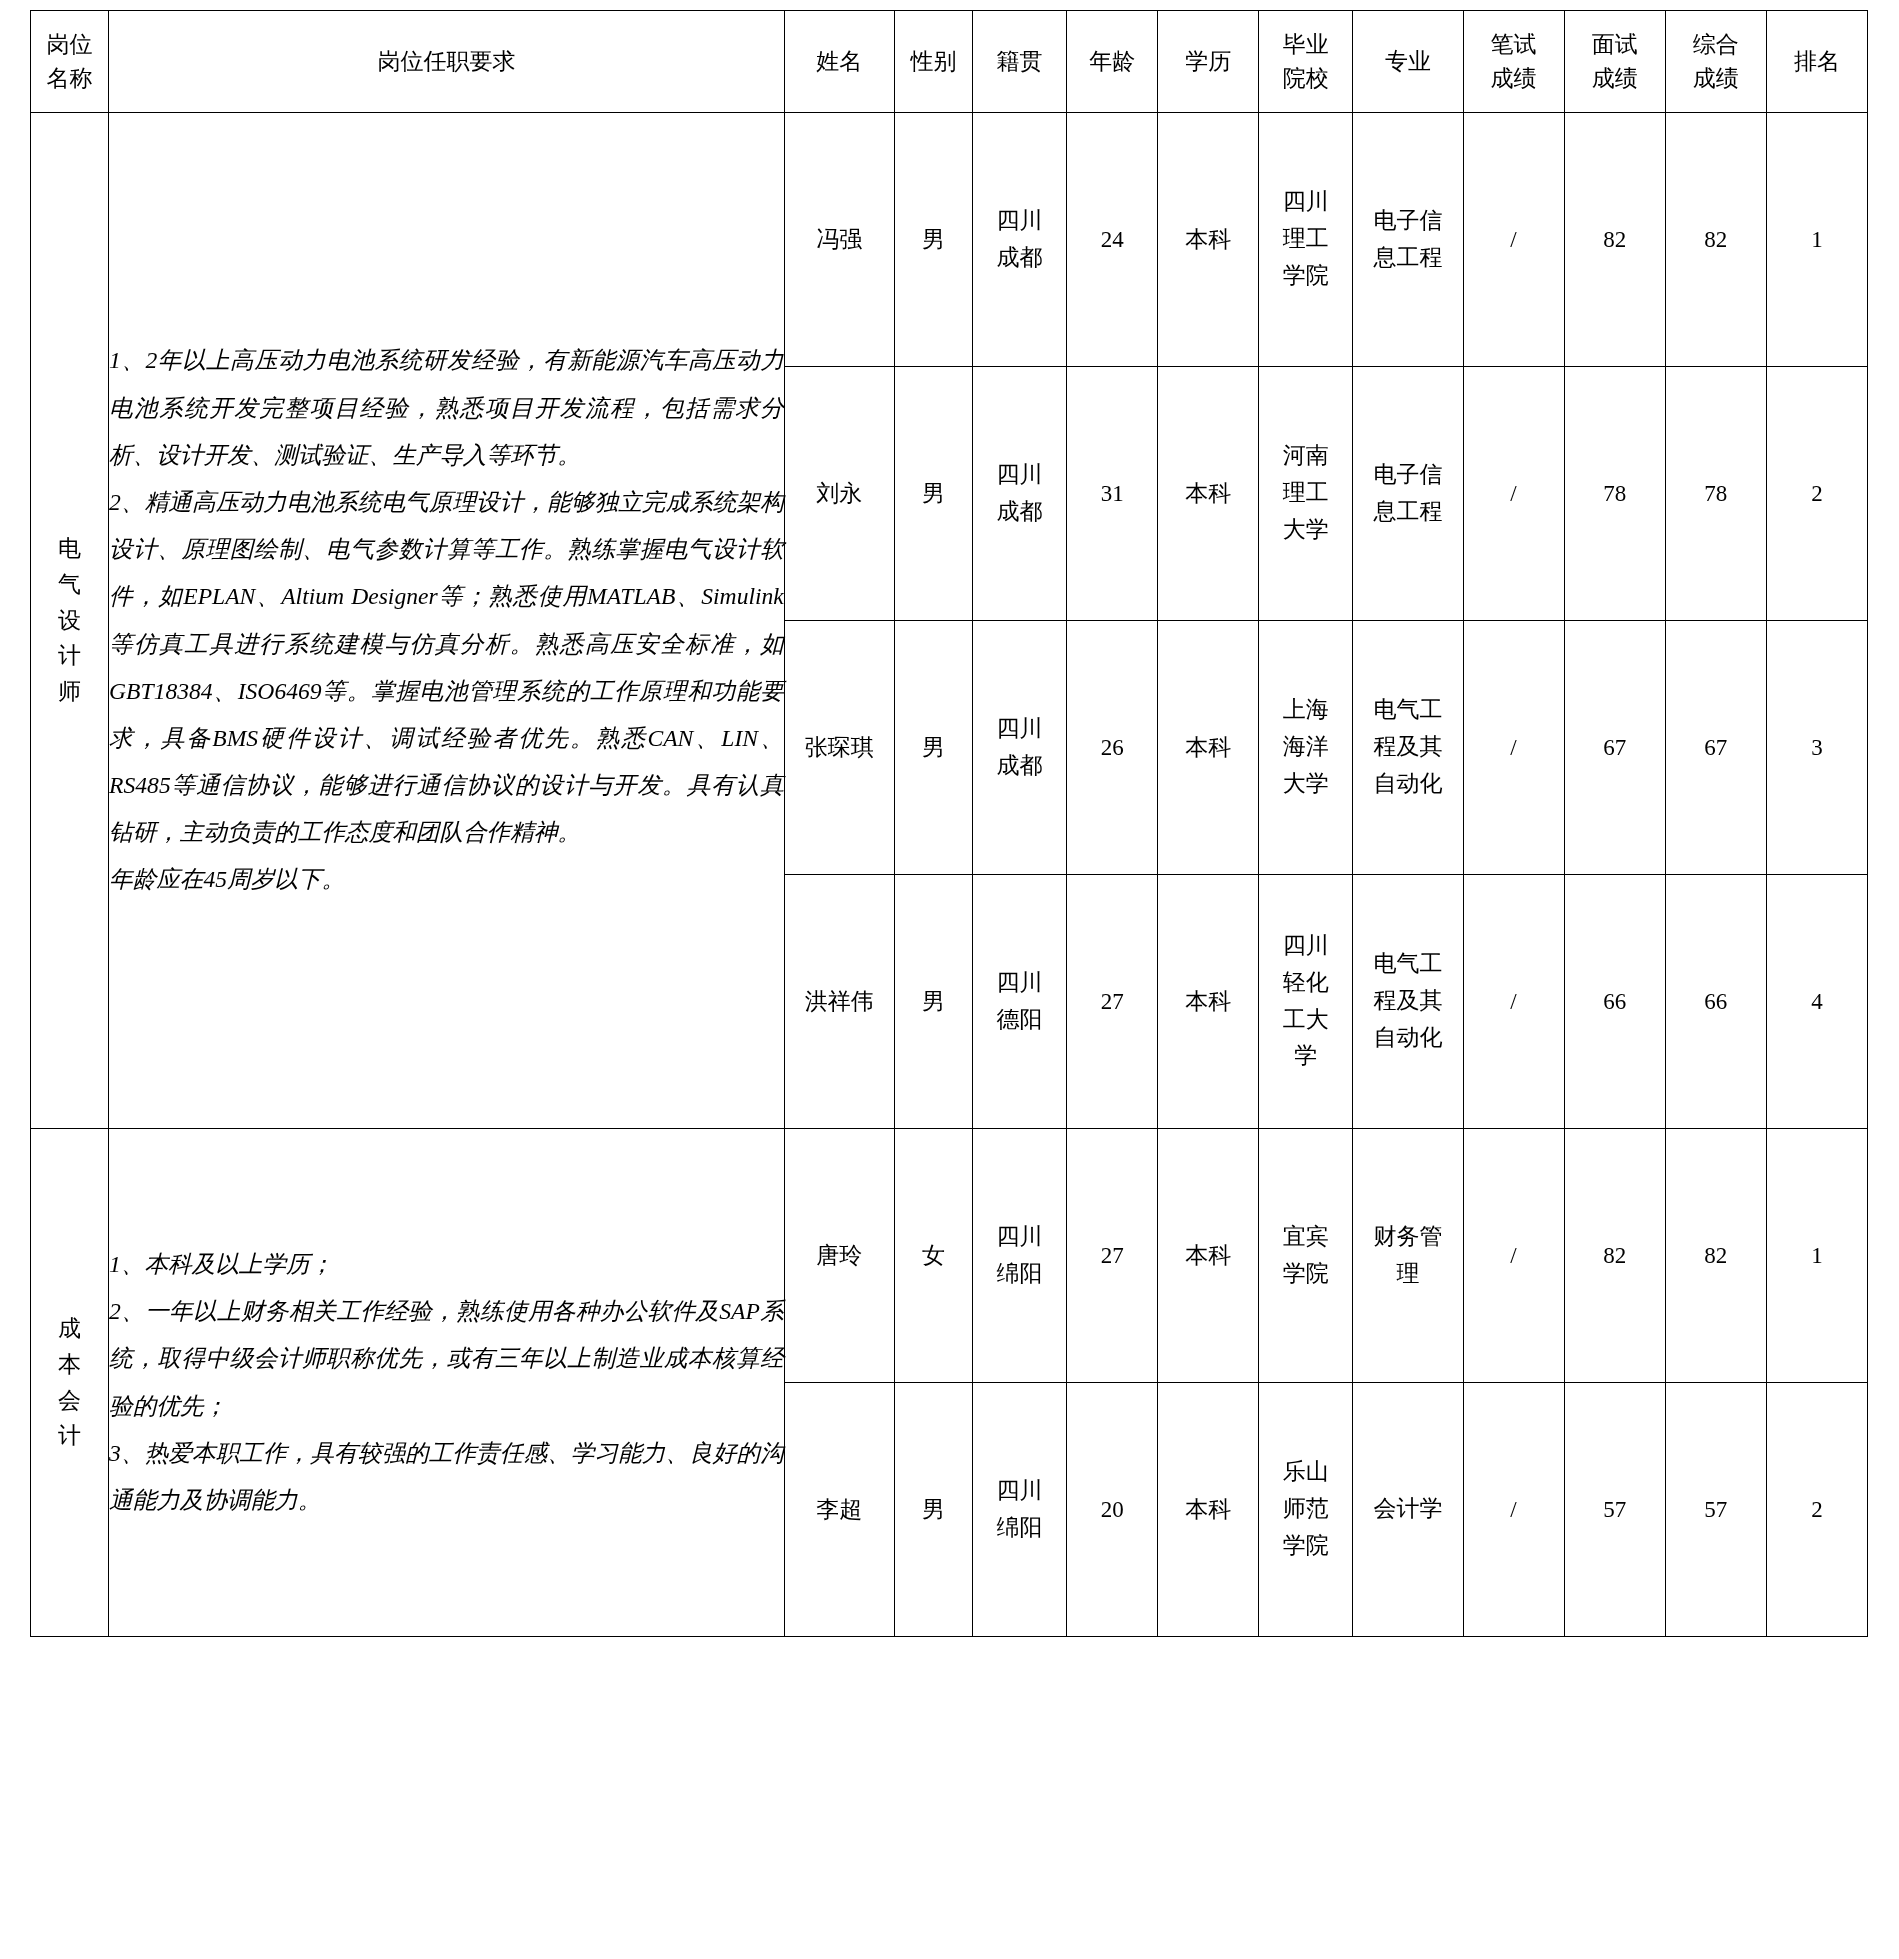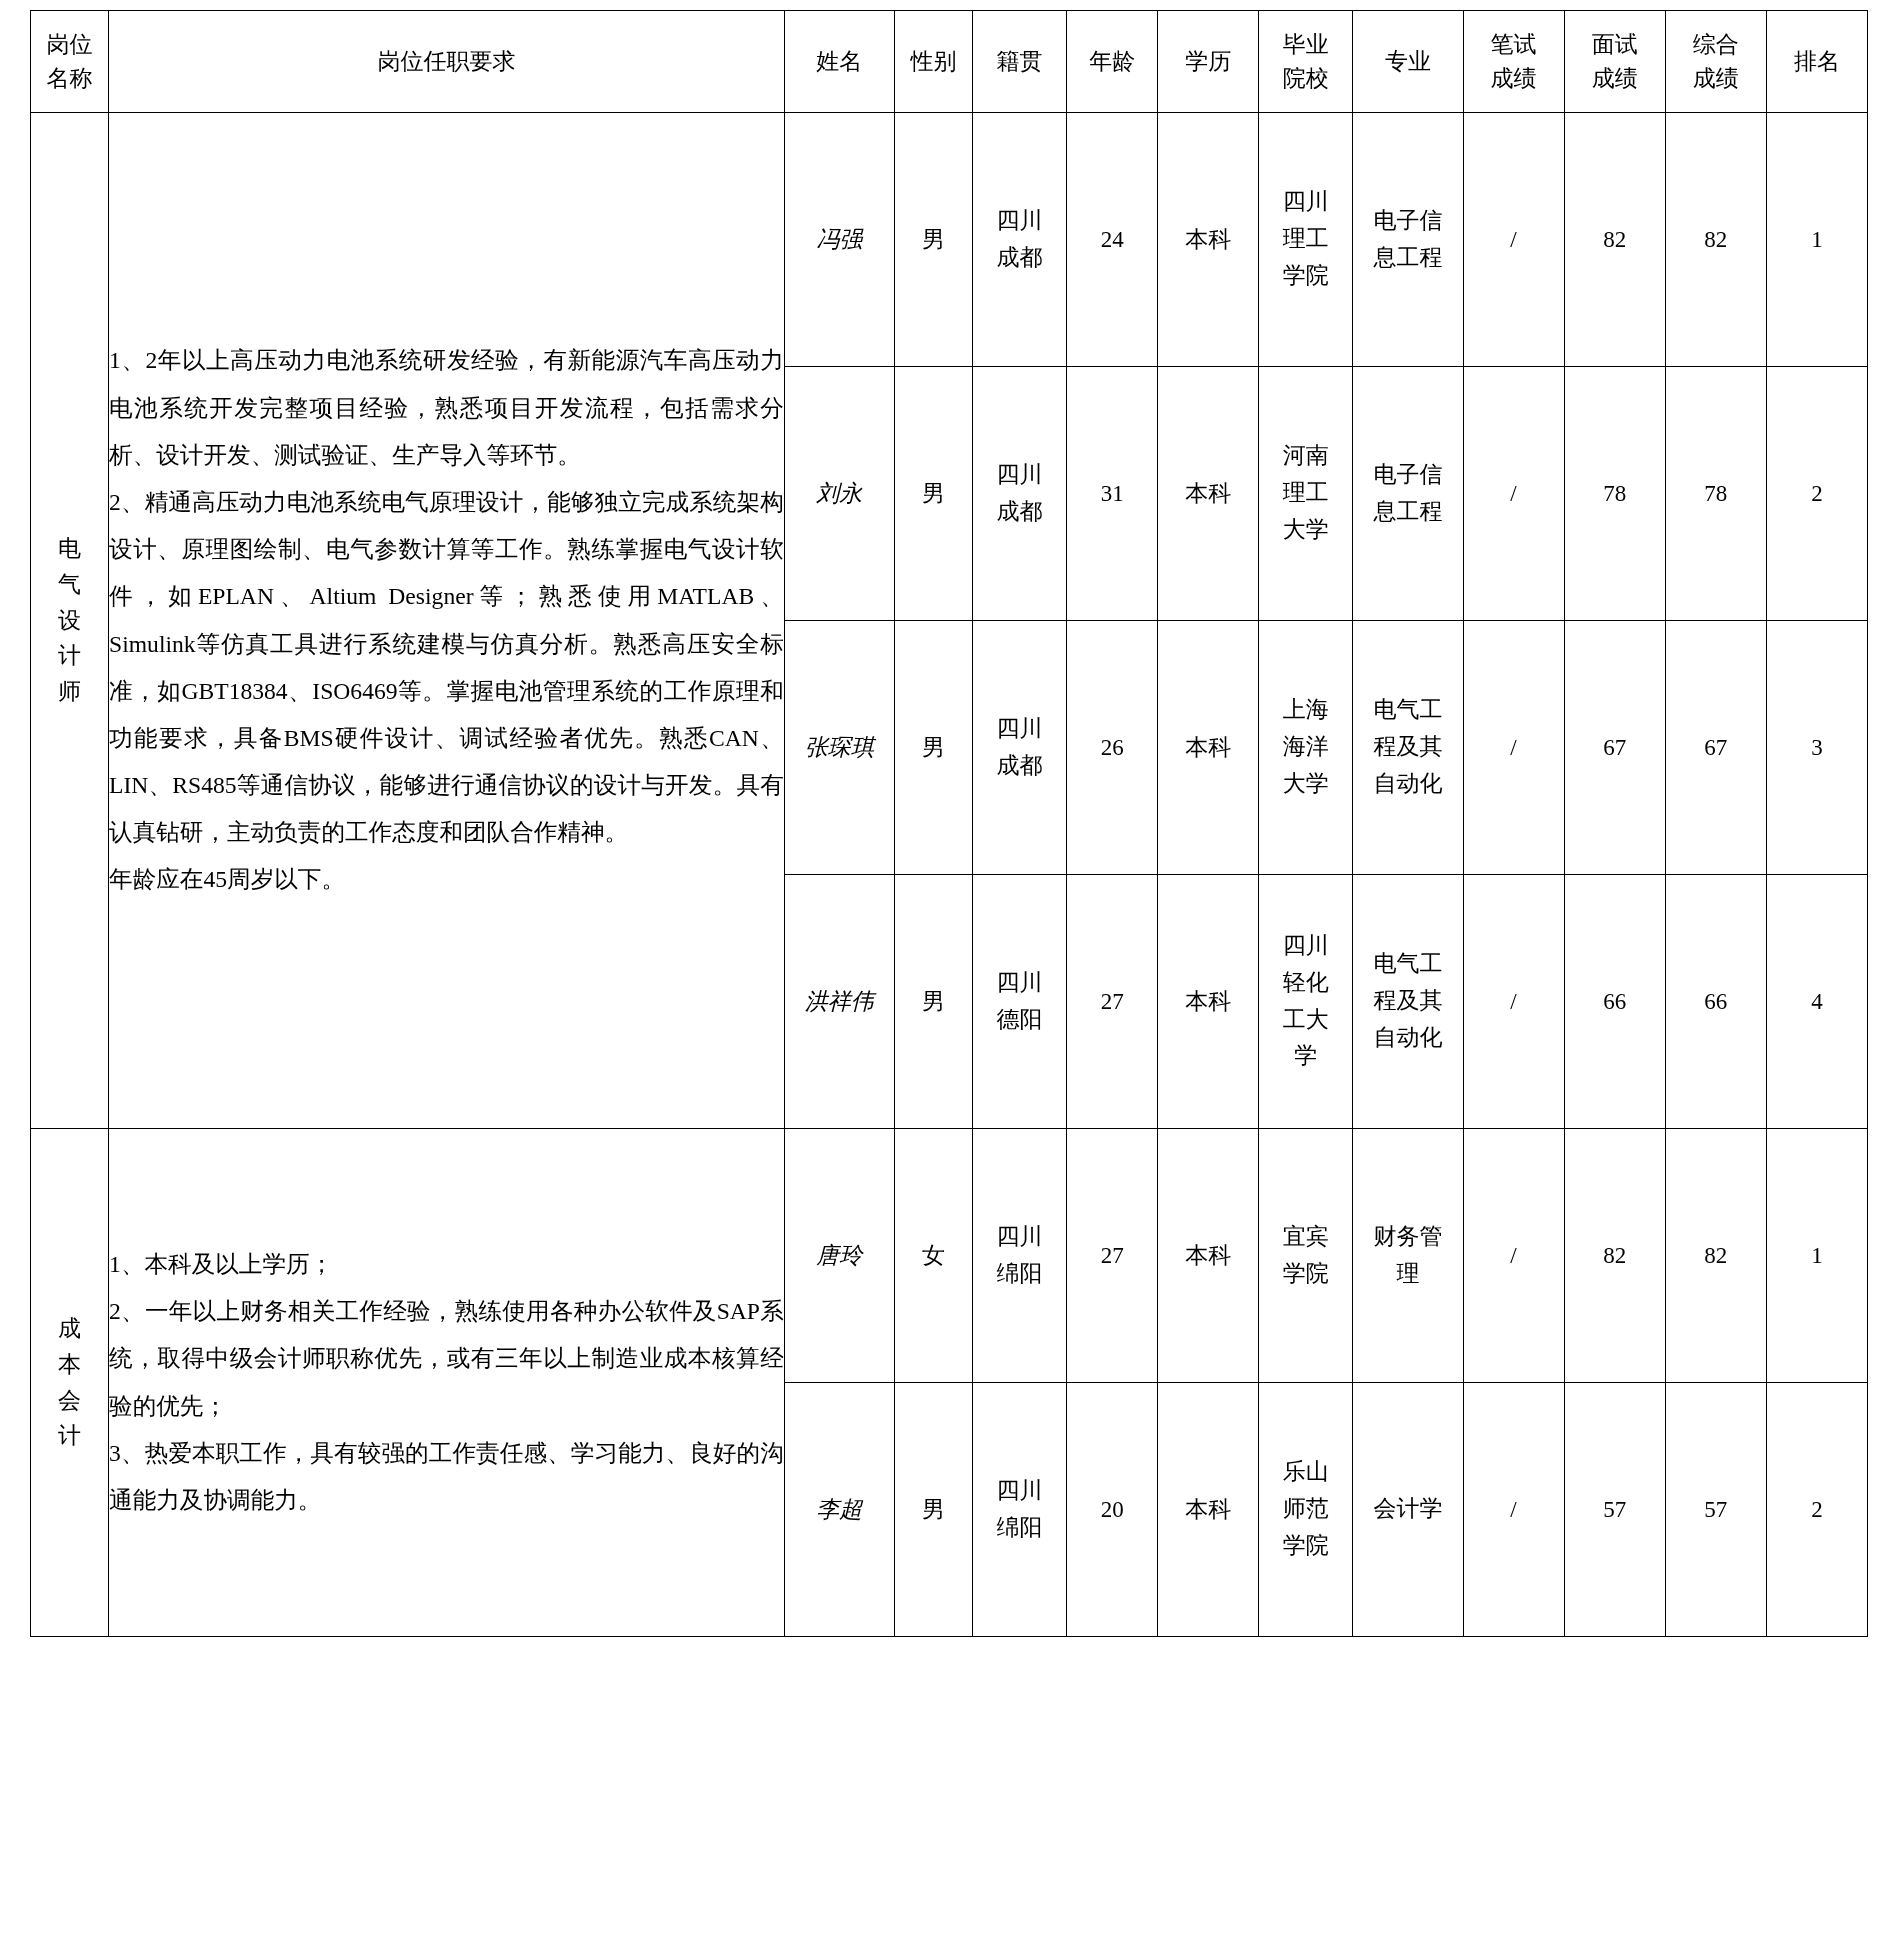--- a/index.html
+++ b/index.html
@@ -65,40 +65,41 @@
     padding: 0 5px;
   }
   .post-name span {
     display: block;
   }
   
   td.req {
     text-align: left;
     vertical-align: middle;
     padding: 15px 22px 15px 22px;
+    font-style: italic;
   }
   td.req p {
     margin: 0;
     font-size: 23.6px;
     line-height: 2.0;
     text-align: justify;
     text-justify: inter-ideograph;
   }
   td.stack {
     padding: 5px 1.7px;
   }
   td.stack .ln {
     display: block;
     line-height: 1.6;
   }
   td.num {
     font-size: 23.6px;
   }
   .row-tall td { height: 253px; }
-  .cell-name { font-size: 24.5px; font-style: italic; }
+  .cell-name { font-size: 24.5px; }
 </style>
 </head>
 <body>
 
 <div class="page">
   <table class="recruit">
     <colgroup>
       <col class="c-post">
         <col class="c-req">
         <col class="c-name">

